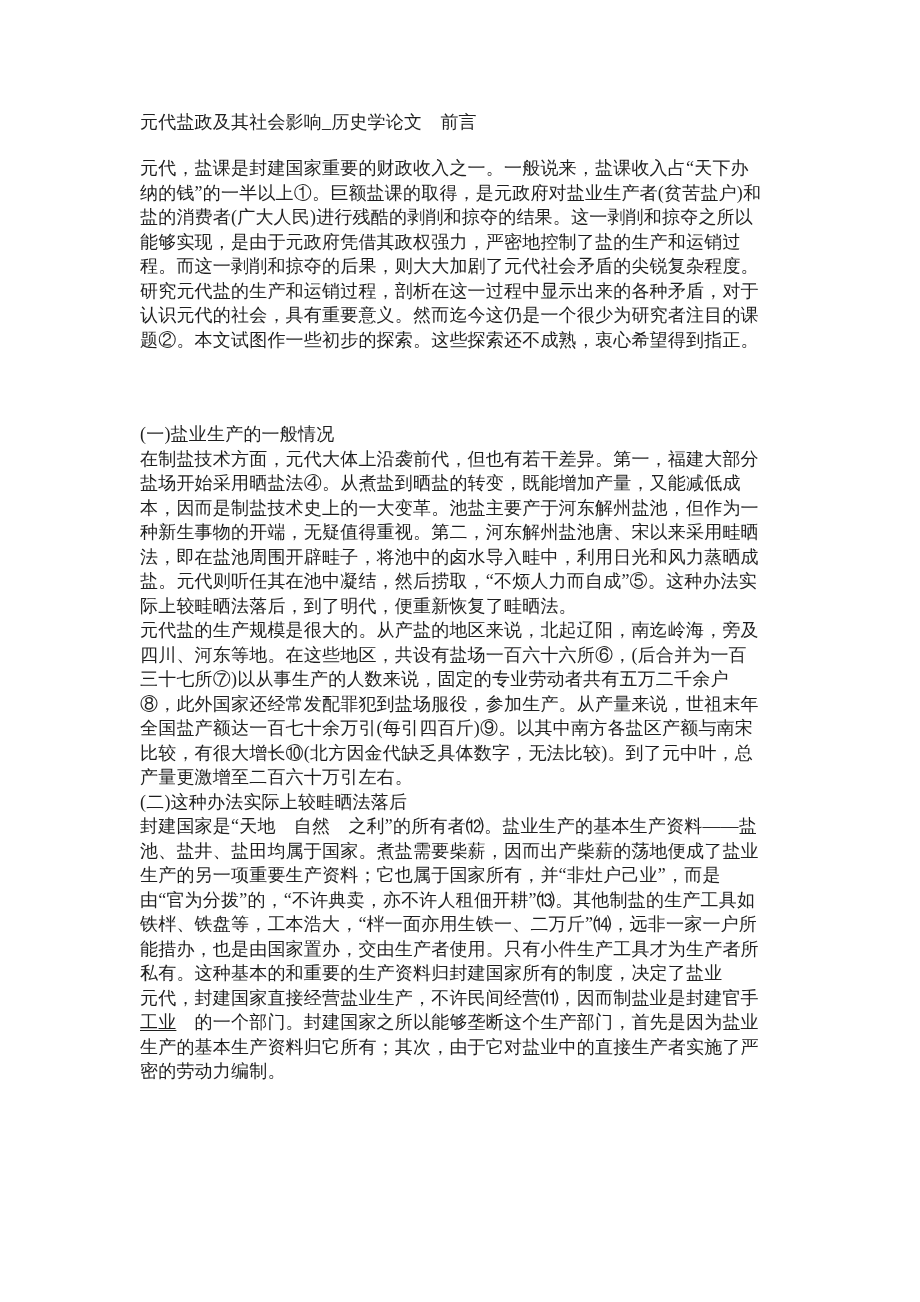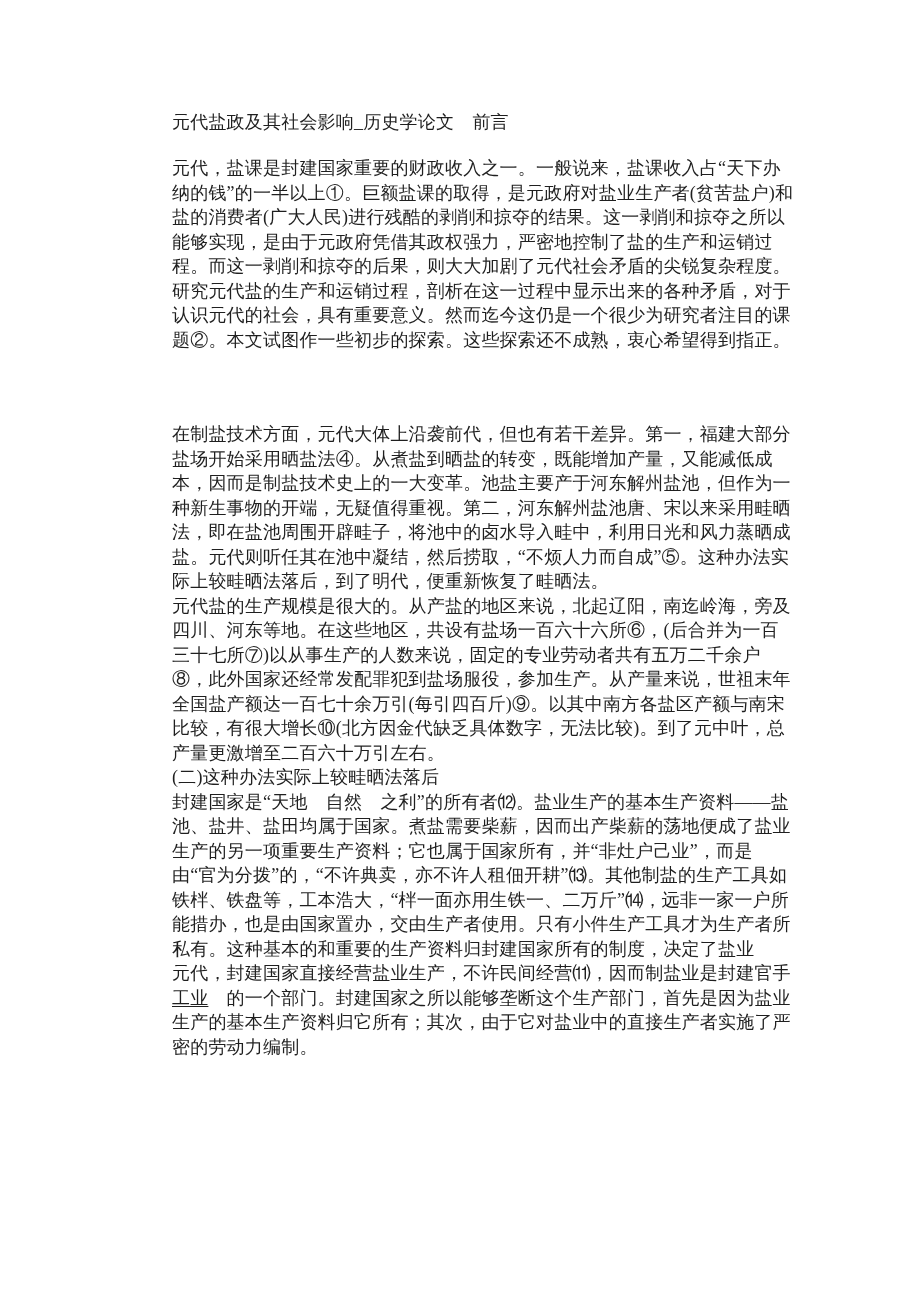--- a/index.html
+++ b/index.html
@@ -8,21 +8,20 @@
     background: #ffffff;
   }
   .page {
     position: relative;
     width: 840px;
     height: 1302px;
     background: #ffffff;
     overflow: hidden;
     font-family: "Liberation Serif", "DejaVu Serif", serif;
     color: #1f1f1f;
-    margin-left: 32px;
   }
   .doc {
     position: absolute;
     left: 140px;
     top: 0;
     width: 640px;
     height: 1302px;
   }
   .abs {
     position: absolute;
@@ -54,20 +53,21 @@
 
 <div class="page">
   <div class="doc">
 
     <div class="abs txt" style="top:110px">元代盐政及其社会影响_历史学论文　前言</div>
 
     <p class="abs txt" style="top:156px">元代，盐课是封建国家重要的财政收入之一。一般说来，盐课收入占“天下办纳的钱”的一半以上①。巨额盐课的取得，是元政府对盐业生产者(贫苦盐户)和盐的消费者(广大人民)进行残酷的剥削和掠夺的结果。这一剥削和掠夺之所以能够实现，是由于元政府凭借其政权强力，严密地控制了盐的生产和运销过程。而这一剥削和掠夺的后果，则大大加剧了元代社会矛盾的尖锐复杂程度。研究元代盐的生产和运销过程，剖析在这一过程中显示出来的各种矛盾，对于认识元代的社会，具有重要意义。然而迄今这仍是一个很少为研究者注目的课题②。本文试图作一些初步的探索。这些探索还不成熟，衷心希望得到指正。</p>
 
 
     <div class="abs flow" style="top:422px">
+      <div>(一)盐业生产的一般情况</div>
       <p>在制盐技术方面，元代大体上沿袭前代，但也有若干差异。第一，福建大部分盐场开始采用晒盐法④。从煮盐到晒盐的转变，既能增加产量，又能减低成本，因而是制盐技术史上的一大变革。池盐主要产于河东解州盐池，但作为一种新生事物的开端，无疑值得重视。第二，河东解州盐池唐、宋以来采用畦晒法，即在盐池周围开辟畦子，将池中的卤水导入畦中，利用日光和风力蒸晒成盐。元代则听任其在池中凝结，然后捞取，“不烦人力而自成”⑤。这种办法实际上较畦晒法落后，到了明代，便重新恢复了畦晒法。</p>
       <p>元代盐的生产规模是很大的。从产盐的地区来说，北起辽阳，南迄岭海，旁及四川、河东等地。在这些地区，共设有盐场一百六十六所⑥，(后合并为一百三十七所⑦)以从事生产的人数来说，固定的专业劳动者共有五万二千余户⑧，此外国家还经常发配罪犯到盐场服役，参加生产。从产量来说，世祖末年全国盐产额达一百七十余万引(每引四百斤)⑨。以其中南方各盐区产额与南宋比较，有很大增长⑩(北方因金代缺乏具体数字，无法比较)。到了元中叶，总产量更激增至二百六十万引左右。</p>
       <div>(二)这种办法实际上较畦晒法落后</div>
       <p>封建国家是“天地　自然　之利”的所有者⑿。盐业生产的基本生产资料——盐池、盐井、盐田均属于国家。煮盐需要柴薪，因而出产柴薪的荡地便成了盐业生产的另一项重要生产资料；它也属于国家所有，并“非灶户己业”，而是由“官为分拨”的，“不许典卖，亦不许人租佃开耕”⒀。其他制盐的生产工具如铁柈、铁盘等，工本浩大，“柈一面亦用生铁一、二万斤”⒁，远非一家一户所能措办，也是由国家置办，交由生产者使用。只有小件生产工具才为生产者所私有。这种基本的和重要的生产资料归封建国家所有的制度，决定了盐业</p>
       <p><span>元代，封建国家直接经营盐业生产，不许民间经营⑾，因而制盐业是封建官手</span><span class="link">工业</span><span>　的一个部门。封建国家之所以能够垄断这个生产部门，首先是因为盐业生产的基本生产资料归它所有；其次，由于它对盐业中的直接生产者实施了严密的劳动力编制。</span></p>
     </div>
 
   </div>
 </div>
 

